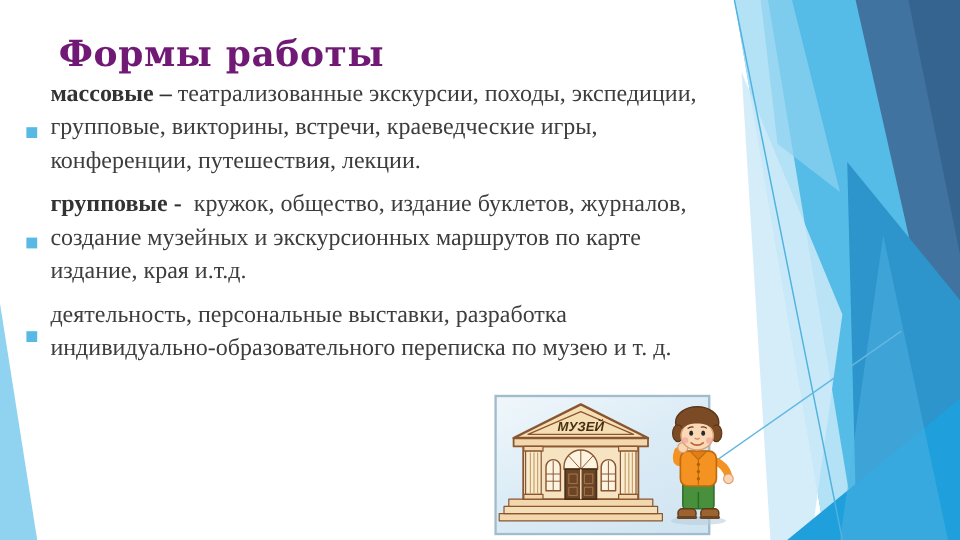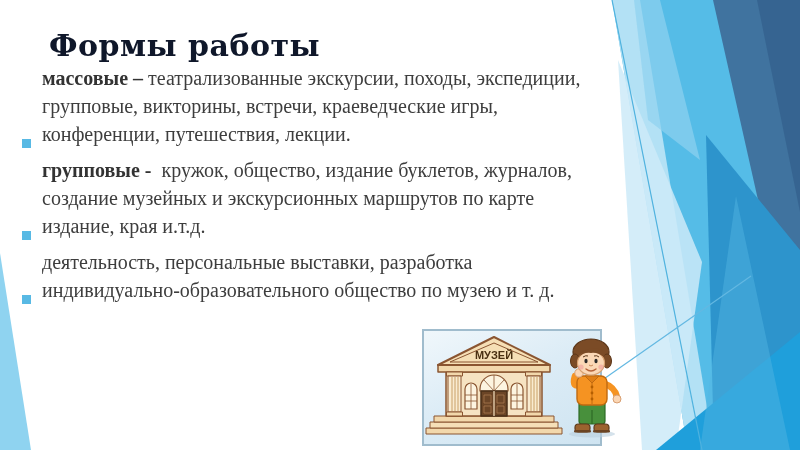--- a/index.html
+++ b/index.html
@@ -4,36 +4,37 @@
 <style>
   html,body{margin:0;padding:0;}
   body{
     width:800px;height:450px;position:relative;overflow:hidden;
     background:#ffffff;font-family:"Liberation Serif", serif;
   }
   .bg-decor{position:absolute;left:0;top:0;width:800px;height:450px;}
   .slide-title{
     position:absolute;left:49px;top:8px;
     font-family:"DejaVu Serif", serif;font-weight:bold;
-    font-size:30px;color:#0f172a;letter-spacing:0.5px;
+    font-size:30px;color:#701a75;letter-spacing:0.5px;
     white-space:nowrap;
   }
   .content{position:absolute;left:22px;top:64px;width:660px;}
-  .item{display:flex;align-items:flex-end;margin-bottom:8px;}
+  .item{display:flex;align-items:center;margin-bottom:8px;}
   .bullet{
     flex:0 0 auto;width:9px;height:9px;background:#58b9e4;
     margin:9px 11px 0 0;
   }
   .txt{font-size:20px;line-height:28px;color:#3d3d3d;}
   .txt b{color:#333333;}
   .line{display:block;white-space:nowrap;}
   .pic-frame{
-    position:absolute;left:422px;top:329px;width:180px;height:117px;
+    position:absolute;left:412px;top:329px;width:180px;height:117px;
     box-sizing:border-box;border:2px solid #a0bccd;
     background:linear-gradient(155deg,#f0f7fb 0%,#dcecf6 45%,#cfe4f1 100%);
+    font-style:italic;
   }
   .pic-frame svg{display:block;}
 </style>
 </head>
 <body>
 
 <svg class="bg-decor" viewBox="0 0 800 450" aria-hidden="true">
 
   <polygon points="612,0 800,0 800,450 688,450" fill="#55bce7"></polygon>
 
@@ -75,21 +76,21 @@
       <span class="line"><b>групповые -</b> <span>&nbsp;кружок, общество, издание буклетов, журналов,</span></span>
       <span class="line">создание музейных и экскурсионных маршрутов по карте</span>
       <span class="line">издание, края и.т.д.</span>
     </div>
   </div>
 
   <div class="item">
     <span class="bullet"></span>
     <div class="txt">
       <span class="line">деятельность, персональные выставки, разработка</span>
-      <span class="line">индивидуально-образовательного общество по музею и т. д.</span>
+      <span class="line">индивидуально-образовательного переписка по музею и т. д.</span>
     </div>
   </div>
 
 </div>
 
 <div class="pic-frame">
   <svg viewBox="0 0 200 113" width="200" height="113" aria-hidden="true">
 
     <g stroke-linejoin="round">
 

